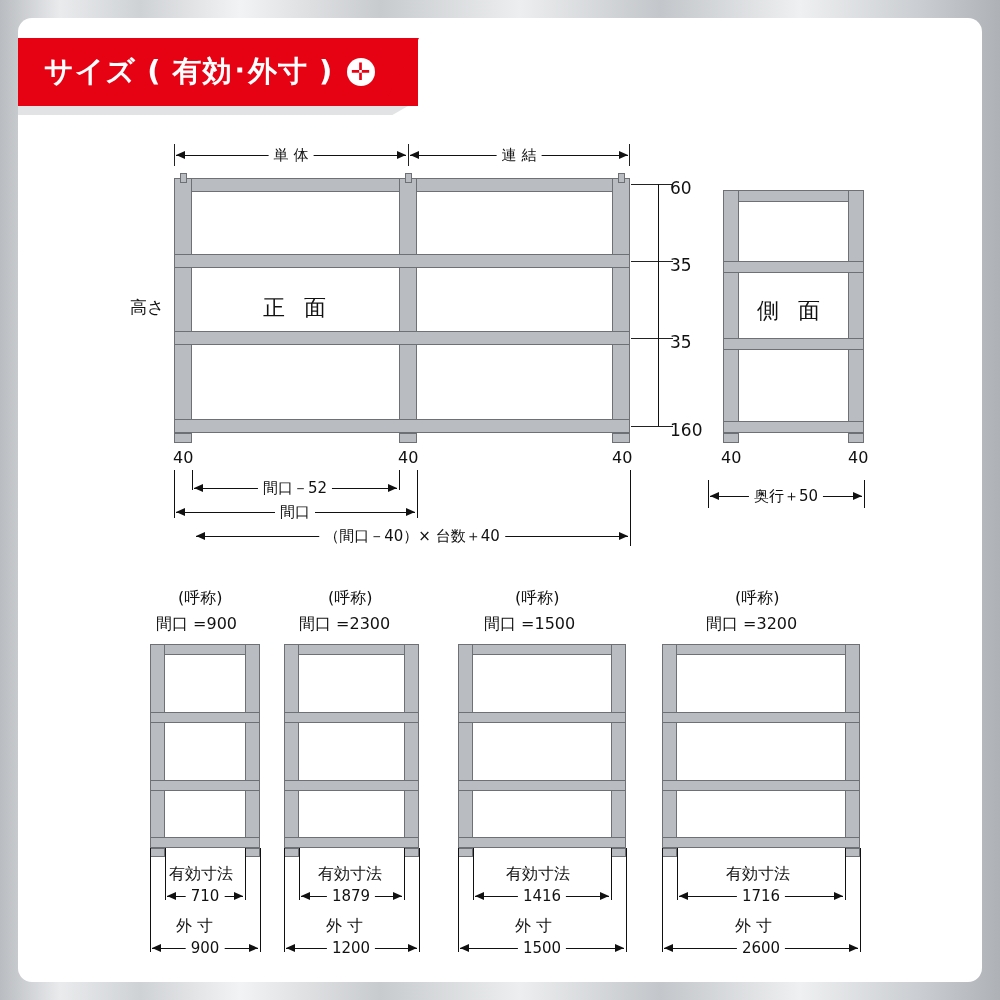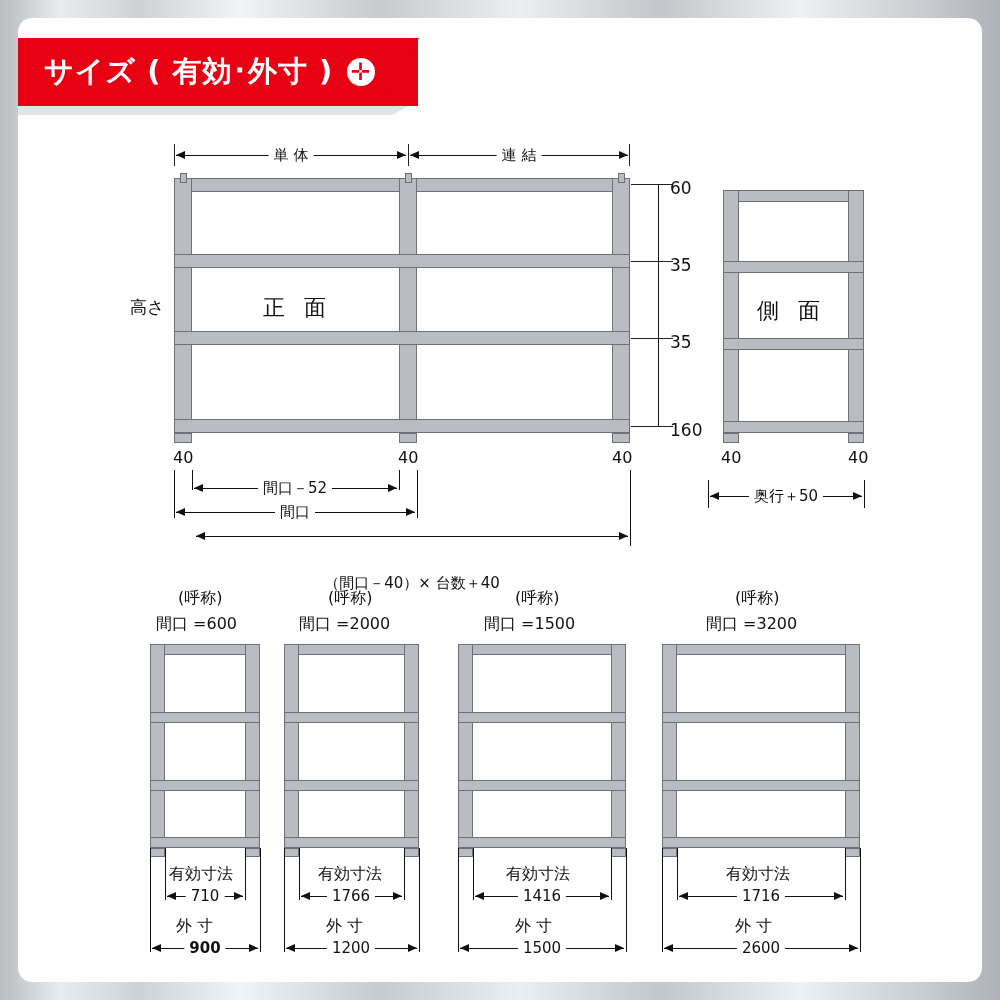--- a/index.html
+++ b/index.html
@@ -133,21 +133,21 @@
     <div class="tick" style="left:399px;top:452px;height:48px;"></div>
     <div class="tick" style="left:612px;top:452px;height:76px;"></div>
 
     <div class="dim" style="left:176px;top:470px;width:203px;"></div>
     <div class="dimtext" style="left:277px;top:470px;">間口－52</div>
 
     <div class="dim" style="left:158px;top:494px;width:239px;"></div>
     <div class="dimtext" style="left:277px;top:494px;">間口</div>
 
     <div class="dim" style="left:178px;top:518px;width:432px;"></div>
-    <div class="dimtext" style="left:394px;top:518px;margin-top:47px;">（間口－40）× 台数＋40</div>
+    <div class="dimtext" style="left:394px;top:518px;">（間口－40）× 台数＋40</div>
 
     <div class="shelf" style="left:705px;top:172px;width:141px;height:12px;"></div>
     <div class="post" style="left:705px;top:172px;width:16px;height:243px;"></div>
     <div class="post" style="left:830px;top:172px;width:16px;height:243px;"></div>
     <div class="shelf" style="left:705px;top:243px;width:141px;height:12px;"></div>
     <div class="shelf" style="left:705px;top:320px;width:141px;height:12px;"></div>
     <div class="shelf" style="left:705px;top:403px;width:141px;height:12px;"></div>
     <div class="post" style="left:705px;top:415px;width:16px;height:10px;"></div>
     <div class="post" style="left:830px;top:415px;width:16px;height:10px;"></div>
 
@@ -159,59 +159,59 @@
     <div class="tick" style="left:690px;top:462px;height:28px;"></div>
     <div class="tick" style="left:846px;top:462px;height:28px;"></div>
     <div class="dim" style="left:692px;top:478px;width:152px;"></div>
     <div class="dimtext" style="left:768px;top:478px;">奥行＋50</div>
   </div>
 
   <div>
 
     <div>
       <div class="lbl" style="left:160px;top:570px;">(呼称)</div>
-      <div class="lbl" style="left:138px;top:596px;">間口 =600</div>
+      <div class="lbl" style="left:138px;top:596px;">間口 =900</div>
 
       <div class="shelf" style="left:132px;top:626px;width:110px;height:11px;"></div>
       <div class="post" style="left:132px;top:626px;width:15px;height:204px;"></div>
       <div class="post" style="left:227px;top:626px;width:15px;height:204px;"></div>
       <div class="shelf" style="left:132px;top:694px;width:110px;height:11px;"></div>
       <div class="shelf" style="left:132px;top:762px;width:110px;height:11px;"></div>
       <div class="shelf" style="left:132px;top:819px;width:110px;height:11px;"></div>
       <div class="post" style="left:132px;top:830px;width:15px;height:9px;"></div>
       <div class="post" style="left:227px;top:830px;width:15px;height:9px;"></div>
 
       <div class="lbl" style="left:151px;top:846px;">有効寸法</div>
       <div class="dim" style="left:149px;top:878px;width:76px;"></div>
       <div class="dimtext" style="left:187px;top:878px;">710</div>
       <div class="lbl" style="left:158px;top:898px;">外  寸</div>
       <div class="dim" style="left:134px;top:930px;width:106px;"></div>
-      <div class="dimtext" style="left:187px;top:930px;font-weight:bold;">900</div>
+      <div class="dimtext" style="left:187px;top:930px;">900</div>
       <div class="tick" style="left:132px;top:830px;height:104px;"></div>
       <div class="tick" style="left:242px;top:830px;height:104px;"></div>
       <div class="tick" style="left:147px;top:830px;height:52px;"></div>
       <div class="tick" style="left:227px;top:830px;height:52px;"></div>
     </div>
 
     <div>
       <div class="lbl" style="left:310px;top:570px;">(呼称)</div>
-      <div class="lbl" style="left:281px;top:596px;">間口 =2000</div>
+      <div class="lbl" style="left:281px;top:596px;">間口 =2300</div>
 
       <div class="shelf" style="left:266px;top:626px;width:135px;height:11px;"></div>
       <div class="post" style="left:266px;top:626px;width:15px;height:204px;"></div>
       <div class="post" style="left:386px;top:626px;width:15px;height:204px;"></div>
       <div class="shelf" style="left:266px;top:694px;width:135px;height:11px;"></div>
       <div class="shelf" style="left:266px;top:762px;width:135px;height:11px;"></div>
       <div class="shelf" style="left:266px;top:819px;width:135px;height:11px;"></div>
       <div class="post" style="left:266px;top:830px;width:15px;height:9px;"></div>
       <div class="post" style="left:386px;top:830px;width:15px;height:9px;"></div>
 
       <div class="lbl" style="left:300px;top:846px;">有効寸法</div>
       <div class="dim" style="left:283px;top:878px;width:101px;"></div>
-      <div class="dimtext" style="left:333px;top:878px;">1766</div>
+      <div class="dimtext" style="left:333px;top:878px;">1879</div>
       <div class="lbl" style="left:308px;top:898px;">外  寸</div>
       <div class="dim" style="left:268px;top:930px;width:131px;"></div>
       <div class="dimtext" style="left:333px;top:930px;">1200</div>
       <div class="tick" style="left:266px;top:830px;height:104px;"></div>
       <div class="tick" style="left:401px;top:830px;height:104px;"></div>
       <div class="tick" style="left:281px;top:830px;height:52px;"></div>
       <div class="tick" style="left:386px;top:830px;height:52px;"></div>
     </div>
 
     <div>

